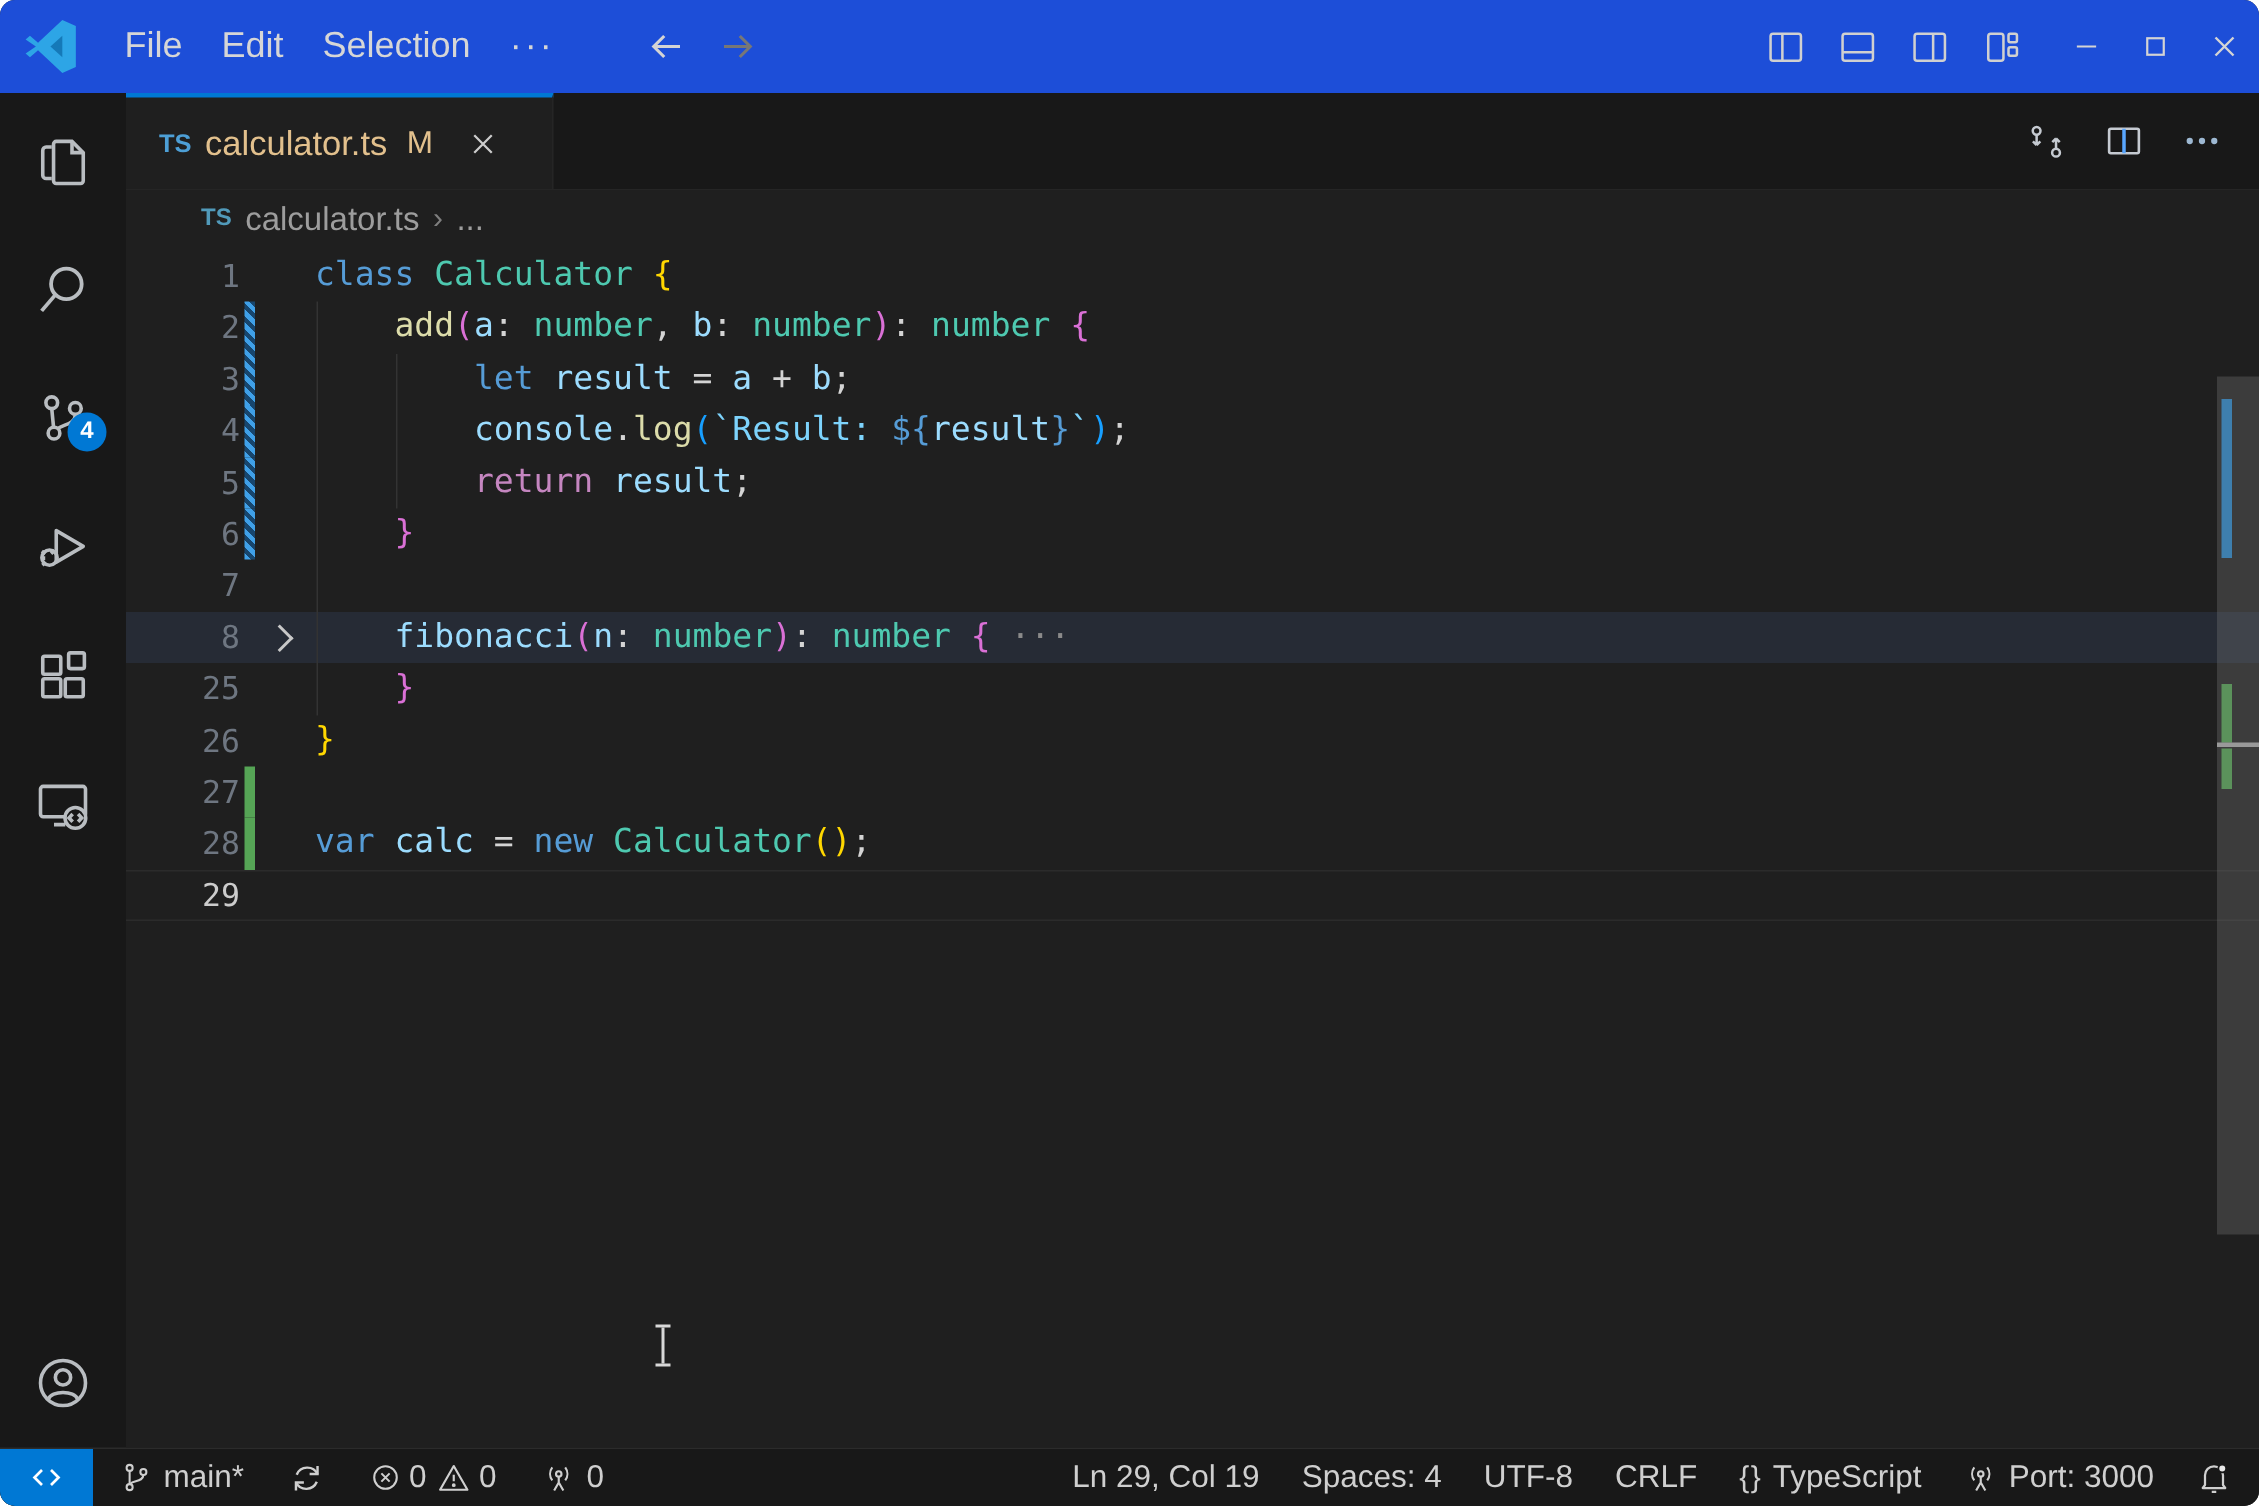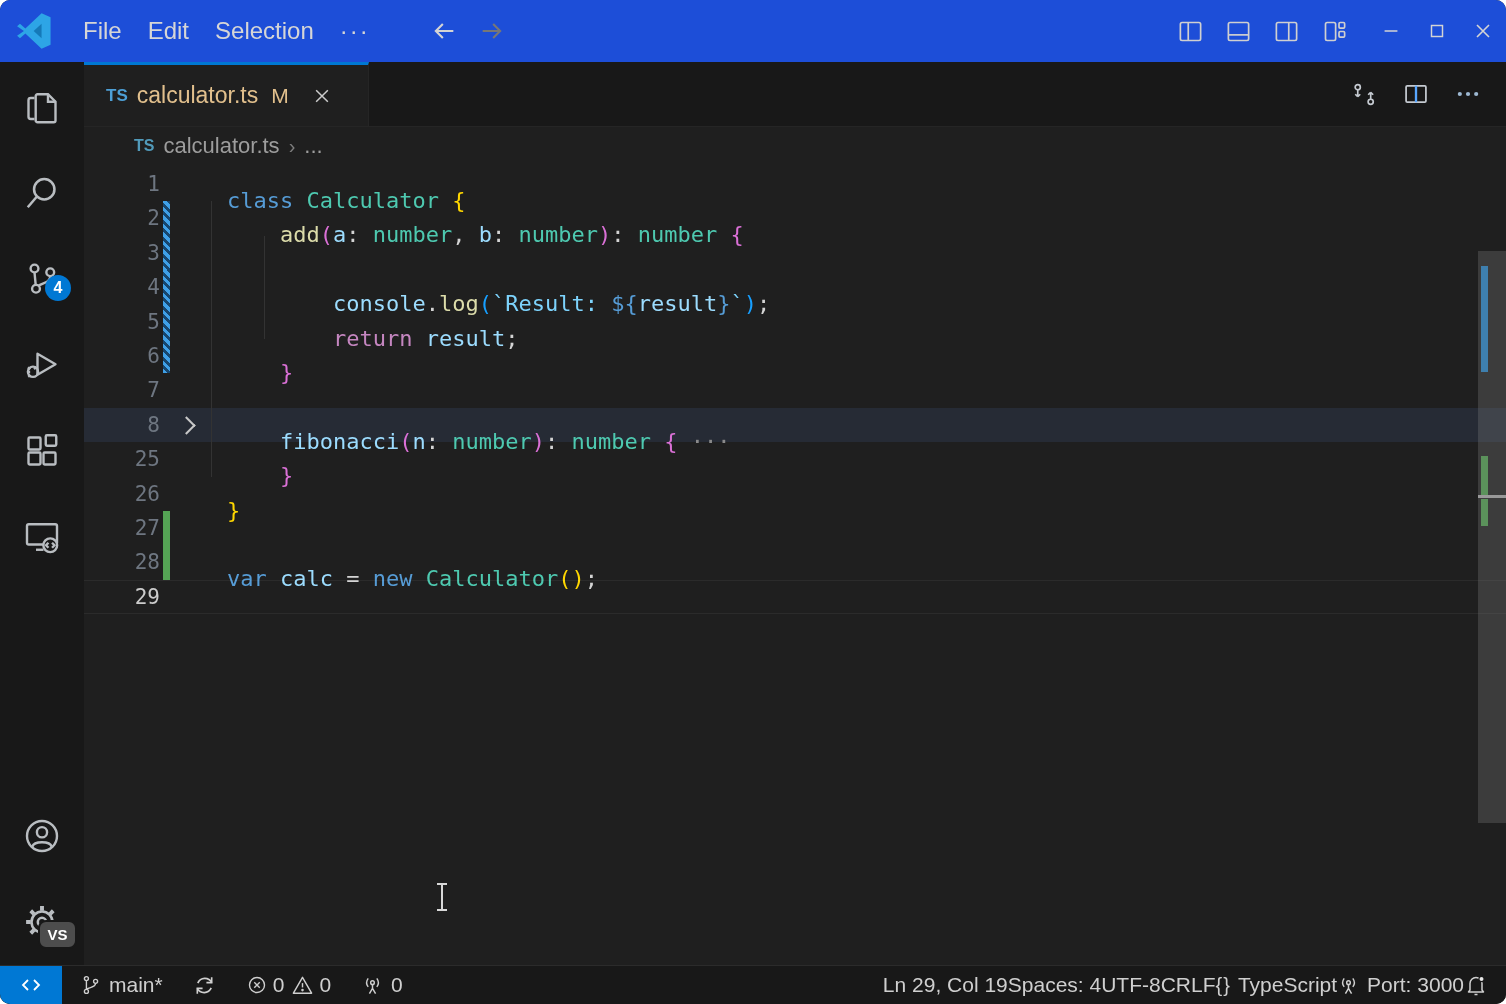--- a/index.html
+++ b/index.html
@@ -53,21 +53,21 @@
   .row.cur{box-shadow:inset 0 1px 0 rgba(255,255,255,0.055), inset 0 -1px 0 rgba(255,255,255,0.055);flex-direction:column;}
   .gutter{width:126px;flex:0 0 auto;position:relative;}
   .num{position:absolute;right:50px;top:0;line-height:34.4px;font-family:"DejaVu Sans Mono",monospace;
     font-size:21px;color:#6e7681;}
   .num.active{color:#cccccc;}
   .deco{position:absolute;left:79px;top:0;width:7px;height:100%;}
   .deco.mod{background:repeating-linear-gradient(45deg,#3fa0e8 0px,#3fa0e8 3px,#17466e 3px,#17466e 6px);}
   .deco.add{background:#55a455;}
   .chev{position:absolute;left:96px;top:11px;width:11px;height:11px;border-top:2px solid #c8c8c8;
     border-right:2px solid #c8c8c8;transform:rotate(45deg);}
-  pre.code{margin:17px;font-family:"DejaVu Sans Mono",monospace;font-size:22px;line-height:34.4px;white-space:pre;}
+  pre.code{margin:0;font-family:"DejaVu Sans Mono",monospace;font-size:22px;line-height:34.4px;white-space:pre;}
   .tk-kw{color:#569cd6;} .tk-ctrl{color:#c586c0;} .tk-type{color:#4ec9b0;} .tk-fn{color:#dcdcaa;}
   .tk-var{color:#9cdcfe;} .tk-str{color:#7dd3fc;} .tk-num{color:#b5cea8;} .tk-pun{color:#d4d4d4;}
   .tk-pln{color:#d4d4d4;} .tk-b1{color:#ffd700;} .tk-b2{color:#da70d6;} .tk-b3{color:#179fff;} .tk-fold{color:#8a8a8a;}
   .iguide{position:absolute;width:1px;background:#333333;}
   .iguide.g1{left:127px;top:36px;height:276px;}
   .iguide.g2{left:180px;top:71px;height:103px;}
   
   .scrollbar{position:absolute;top:0;right:0;width:28px;height:100%;}
   .sb-slider{position:absolute;top:86px;right:0;width:28px;height:572px;background:rgba(121,121,121,0.32);}
   .ruler-mod{position:absolute;right:18px;top:101px;width:7px;height:106px;background:#3e7fae;}
@@ -77,21 +77,21 @@
   
   .ibeam{position:absolute;left:351px;top:718px;width:14px;height:28px;}
   .ibeam .stem{position:absolute;left:6px;top:2px;width:2px;height:24px;background:#d8d8d8;}
   .ibeam .cap{position:absolute;left:2px;width:10px;height:2px;background:#d8d8d8;}
   .ibeam .cap.t{top:0;} .ibeam .cap.b{bottom:0;}
   
   .statusbar{height:38px;background:#181818;border-top:1px solid #2b2b2b;display:flex;align-items:stretch;
     font-size:21px;color:#cfcfcf;flex:0 0 auto;}
   .sb-remote{width:62px;background:#0078d4;display:flex;align-items:center;justify-content:center;color:#fff;}
   .sb-group-left{display:flex;align-items:center;gap:30px;margin-left:18px;}
-  .sb-group-right{display:flex;align-items:center;margin-left:auto;margin-right:18px;}
+  .sb-group-right{display:flex;align-items:center;gap:28px;margin-left:auto;margin-right:18px;}
   .sb-item{display:flex;align-items:center;gap:7px;white-space:nowrap;}
   .sb-item .sub{display:flex;align-items:center;gap:5px;}
   .braces{font-size:20px;letter-spacing:1px;}
 </style>
 </head>
 <body>
 
 <div class="window">
 
   <div class="titlebar">
@@ -211,30 +211,20 @@
           <circle cx="19.5" cy="19.5" r="4.6" fill="#181818"></circle>
           <path d="M18.3 17.8l-1.6 1.7 1.6 1.7 M20.7 17.8l1.6 1.7-1.6 1.7"></path>
         </svg>
       </div>
       <div class="ab-item ab-spacer">
         <svg width="42" height="42" viewBox="0 0 28 28" fill="none" stroke="#b9bdc1" stroke-width="1.6">
           <circle cx="14" cy="14" r="10"></circle>
           <circle cx="14" cy="11.5" r="3.4"></circle>
           <path d="M7.5 21.2c1.2-4 11.8-4 13 0"></path>
         </svg>
-      </div>
-      <div class="ab-item">
-        <svg width="42" height="42" viewBox="0 0 28 28" fill="none" stroke="#b9bdc1" stroke-width="1.7">
-          <circle cx="14" cy="14" r="7"></circle>
-          <circle cx="14" cy="14" r="2.8"></circle>
-          <g stroke-width="2.6">
-            <path d="M14 3.4v3.1 M14 21.5v3.1 M3.4 14h3.1 M21.5 14h3.1 M6.5 6.5l2.2 2.2 M19.3 19.3l2.2 2.2 M21.5 6.5l-2.2 2.2 M8.7 19.3l-2.2 2.2"></path>
-          </g>
-        </svg>
-        <span class="vs-badge">VS</span>
       </div>
     </div>
 
     <div class="editor-region">
       <div class="tabbar">
         <div class="tab">
           <span class="ts-icon">TS</span>
           <span class="tab-label">calculator.ts</span>
           <span class="tab-m">M</span>
           <span class="tab-close">
@@ -282,20 +272,21 @@
                 <span class="num">2</span>
                 <span class="deco mod"></span>
               </div>
               <pre class="code"><span class="tk-pln">    </span><span class="tk-fn">add</span><span class="tk-b2">(</span><span class="tk-var">a</span><span class="tk-pun">: </span><span class="tk-type">number</span><span class="tk-pun">, </span><span class="tk-var">b</span><span class="tk-pun">: </span><span class="tk-type">number</span><span class="tk-b2">)</span><span class="tk-pun">: </span><span class="tk-type">number </span><span class="tk-b2">{</span></pre>
             </div>
             <div class="row">
               <div class="gutter">
                 <span class="num">3</span>
                 <span class="deco mod"></span>
               </div>
+              <pre class="code"><span class="tk-pln">        </span><span class="tk-kw">let </span><span class="tk-var">result </span><span class="tk-pun">= </span><span class="tk-var">a </span><span class="tk-pun">+ </span><span class="tk-var">b</span><span class="tk-pun">;</span></pre>
             </div>
             <div class="row">
               <div class="gutter">
                 <span class="num">4</span>
                 <span class="deco mod"></span>
               </div>
               <pre class="code"><span class="tk-pln">        </span><span class="tk-var">console</span><span class="tk-pun">.</span><span class="tk-fn">log</span><span class="tk-b3">(</span><span class="tk-str">`Result: </span><span class="tk-kw">${</span><span class="tk-var">result</span><span class="tk-kw">}</span><span class="tk-str">`</span><span class="tk-b3">)</span><span class="tk-pun">;</span></pre>
             </div>
             <div class="row">
               <div class="gutter">

